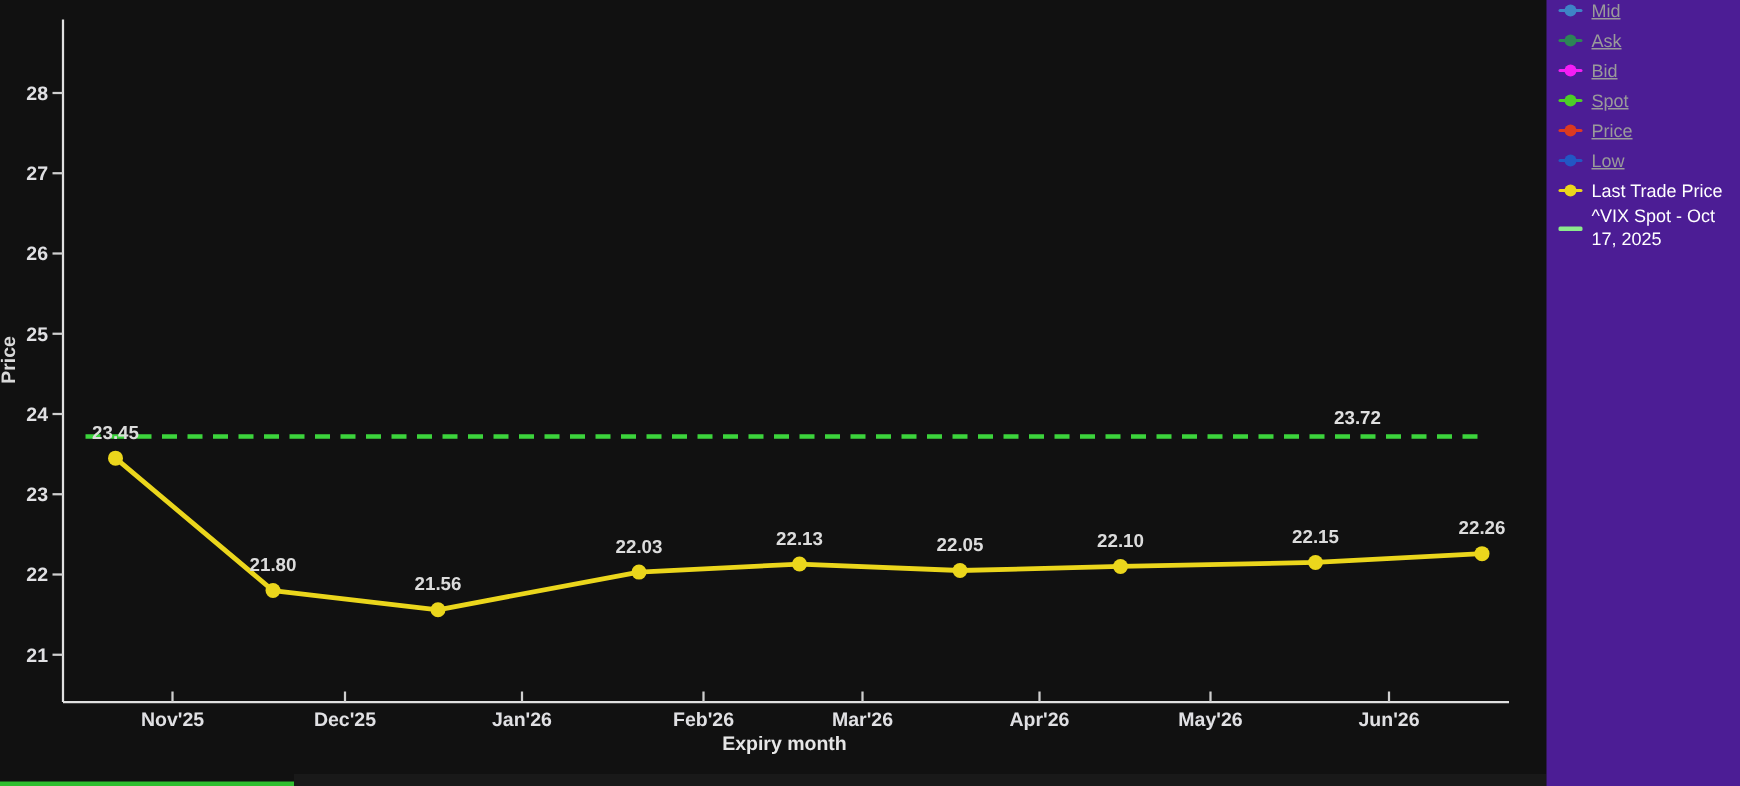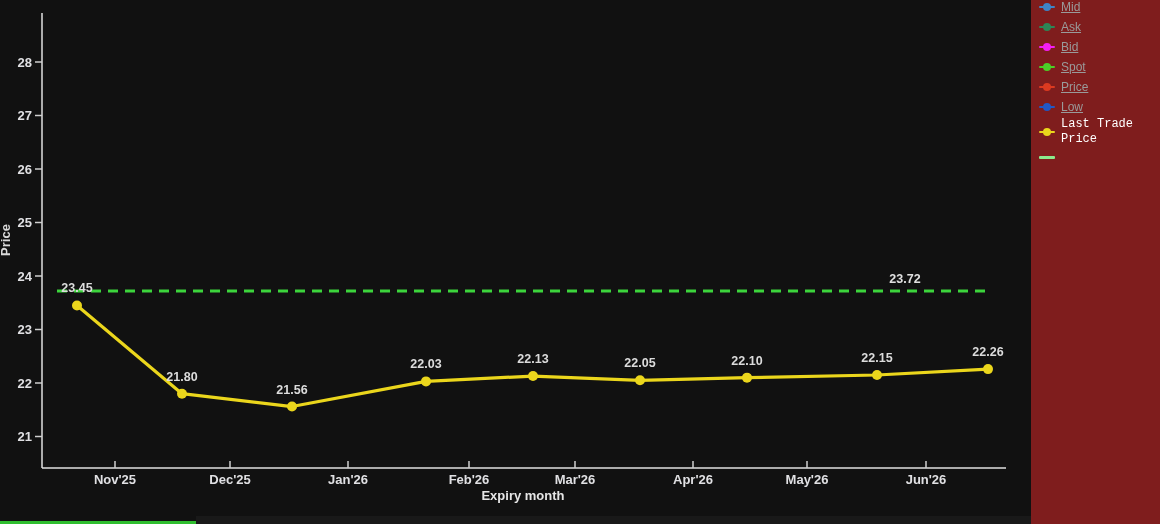--- a/index.html
+++ b/index.html
@@ -6,30 +6,30 @@
   .stage{
     position:relative;width:1160px;height:524px;overflow:hidden;
     background:#141414;font-family:"Liberation Sans",sans-serif;
   }
   .chart-area{
     position:absolute;left:0;top:0;width:1031px;height:524px;background:#111111;
   }
   svg text{font-family:"Liberation Sans",sans-serif;}
   .legend-panel{
     position:absolute;left:1031px;top:0;width:129px;height:524px;
-    background:#7f1d1d;
+    background:#4c1d95;
   }
   .legend-items{position:absolute;left:8px;top:-3px;right:2px;}
   .legend-row{
     display:flex;align-items:center;gap:6px;
     min-height:20px;cursor:pointer;
     font-size:12px;line-height:15px;
   }
   .legend-row .ltext{color:#9a9a9a;text-decoration:underline;}
-  .legend-row.active .ltext{color:#ffffff;text-decoration:none;font-family:Liberation Mono, monospace;}
+  .legend-row.active .ltext{color:#ffffff;text-decoration:none;}
   .lmark{position:relative;width:16px;height:10px;flex:0 0 16px;}
   .lmark .lline{position:absolute;left:0;right:0;top:4px;height:2px;border-radius:1px;}
   .lmark .ldot{position:absolute;left:4px;top:1px;width:8px;height:8px;border-radius:50%;}
   .lmark.line-only .lline{top:3.5px;height:3px;}
   .bottom-strip{
     position:absolute;left:196px;top:516px;width:835px;height:8px;background:#191919;
   }
   .green-bar{
     position:absolute;left:0;top:521px;width:196px;height:2.5px;background:#2fbe2f;
   }
@@ -157,17 +157,18 @@
           <span class="lmark">
             <span class="lline" style="background: rgb(235, 214, 28);"></span>
             <span class="ldot" style="background: rgb(235, 214, 28);"></span>
           </span>
           <span class="ltext">Last Trade Price</span>
         </div>
         <div class="legend-row active">
           <span class="lmark line-only">
             <span class="lline" style="background: rgb(140, 233, 140);"></span>
           </span>
+          <span class="ltext">^VIX Spot - Oct 17, 2025</span>
         </div>
       </div>
   </div>
 
 </div>
 
 </body></html>

